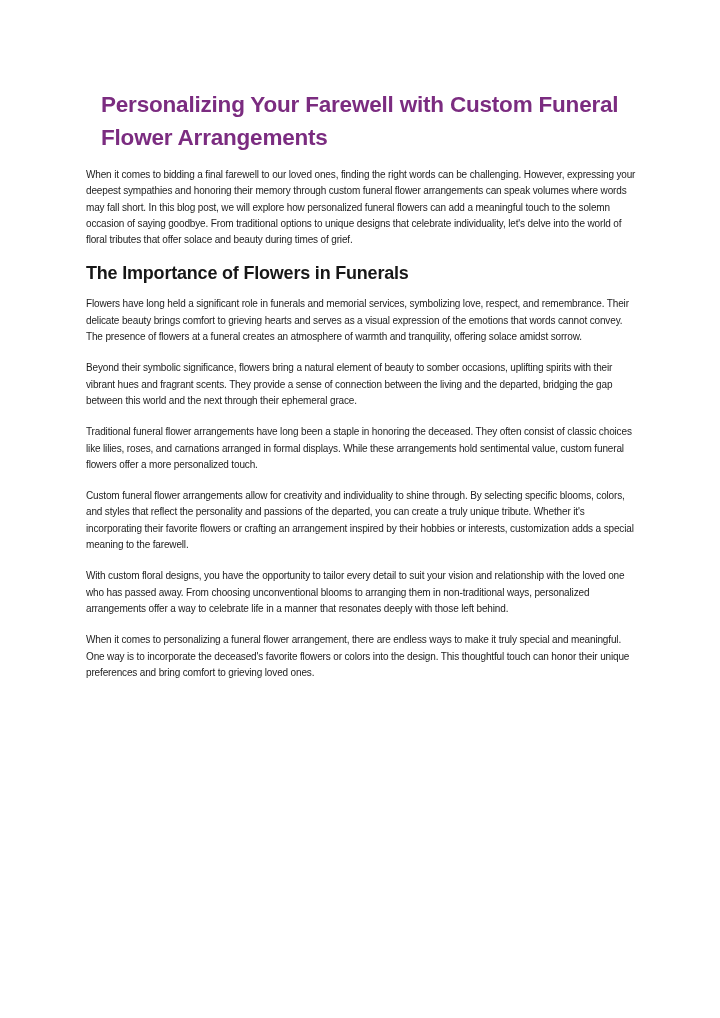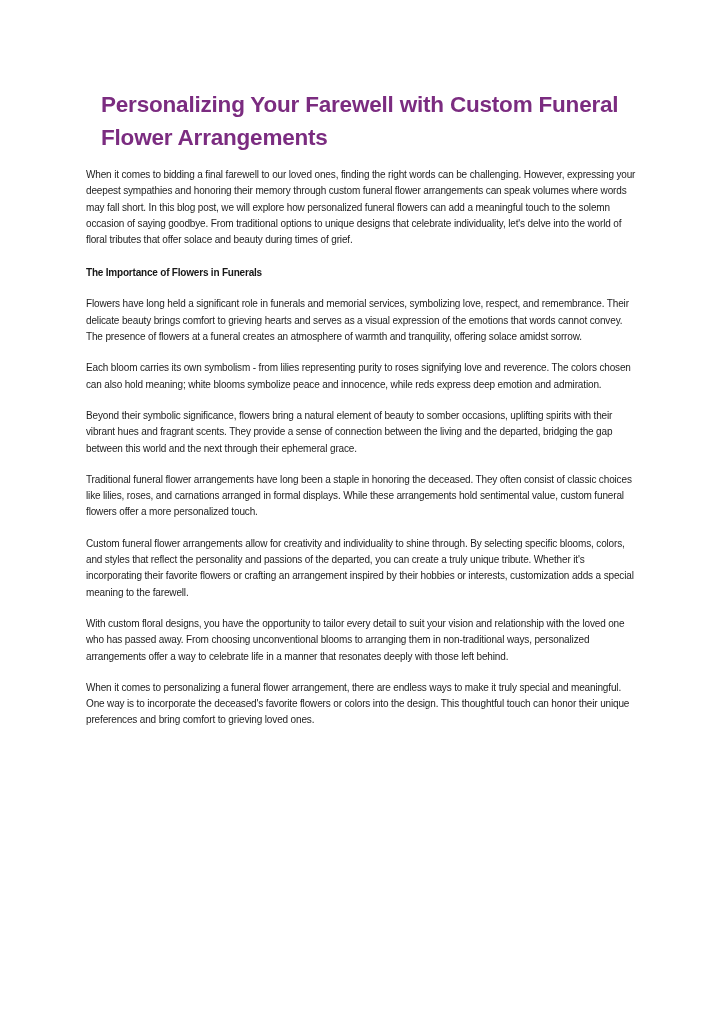--- a/index.html
+++ b/index.html
@@ -24,21 +24,21 @@
   h1.doc-title {
     margin: 0 0 13px 15px;
     font-size: 22.5px;
     line-height: 33px;
     font-weight: bold;
     letter-spacing: -0.2px;
     color: var(--title-color, #7B2C80);
   }
   h2.doc-heading {
     margin: 6px 0 13px 0;
-    font-size: 10px;
+    font-size: 18px;
     line-height: 20px;
     font-weight: bold;
     letter-spacing: -0.2px;
     color: var(--heading-color, #171717);
   }
   p.doc-para {
     margin: 0 0 15px 0;
     font-size: 10px;
     line-height: 16.3px;
     letter-spacing: -0.15px;
@@ -52,21 +52,20 @@
   <div class="content">
 
     <h1 class="doc-title">Personalizing Your Farewell with Custom Funeral Flower Arrangements</h1>
 
     <p class="doc-para">When it comes to bidding a final farewell to our loved ones, finding the right words can be challenging. However, expressing your deepest sympathies and honoring their memory through custom funeral flower arrangements can speak volumes where words may fall short. In this blog post, we will explore how personalized funeral flowers can add a meaningful touch to the solemn occasion of saying goodbye. From traditional options to unique designs that celebrate individuality, let's delve into the world of floral tributes that offer solace and beauty during times of grief.</p>
 
     <h2 class="doc-heading">The Importance of Flowers in Funerals</h2>
 
     <p class="doc-para">Flowers have long held a significant role in funerals and memorial services, symbolizing love, respect, and remembrance. Their delicate beauty brings comfort to grieving hearts and serves as a visual expression of the emotions that words cannot convey. The presence of flowers at a funeral creates an atmosphere of warmth and tranquility, offering solace amidst sorrow.</p>
 
-    <p class="doc-para">Each bloom carries its own symbolism - from lilies representing purity to roses signifying love and reverence. The colors chosen can also hold meaning; white blooms symbolize peace and innocence, while reds express deep emotion and admiration.</p>
 
     <p class="doc-para">Beyond their symbolic significance, flowers bring a natural element of beauty to somber occasions, uplifting spirits with their vibrant hues and fragrant scents. They provide a sense of connection between the living and the departed, bridging the gap between this world and the next through their ephemeral grace.</p>
 
 
     <p class="doc-para">Traditional funeral flower arrangements have long been a staple in honoring the deceased. They often consist of classic choices like lilies, roses, and carnations arranged in formal displays. While these arrangements hold sentimental value, custom funeral flowers offer a more personalized touch.</p>
 
     <p class="doc-para">Custom funeral flower arrangements allow for creativity and individuality to shine through. By selecting specific blooms, colors, and styles that reflect the personality and passions of the departed, you can create a truly unique tribute. Whether it's incorporating their favorite flowers or crafting an arrangement inspired by their hobbies or interests, customization adds a special meaning to the farewell.</p>
 
     <p class="doc-para">With custom floral designs, you have the opportunity to tailor every detail to suit your vision and relationship with the loved one who has passed away. From choosing unconventional blooms to arranging them in non-traditional ways, personalized arrangements offer a way to celebrate life in a manner that resonates deeply with those left behind.</p>
 

